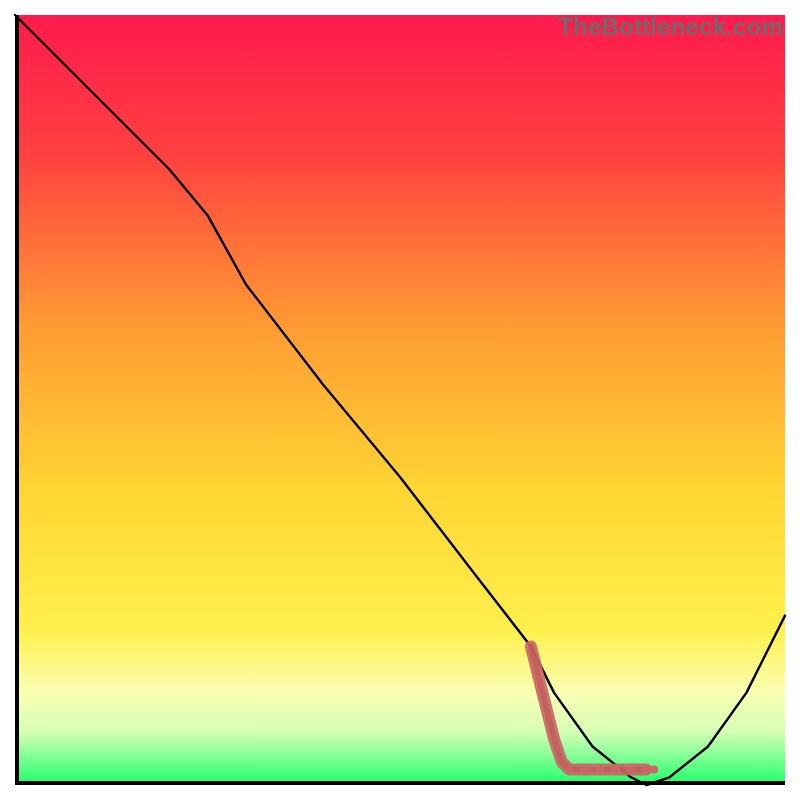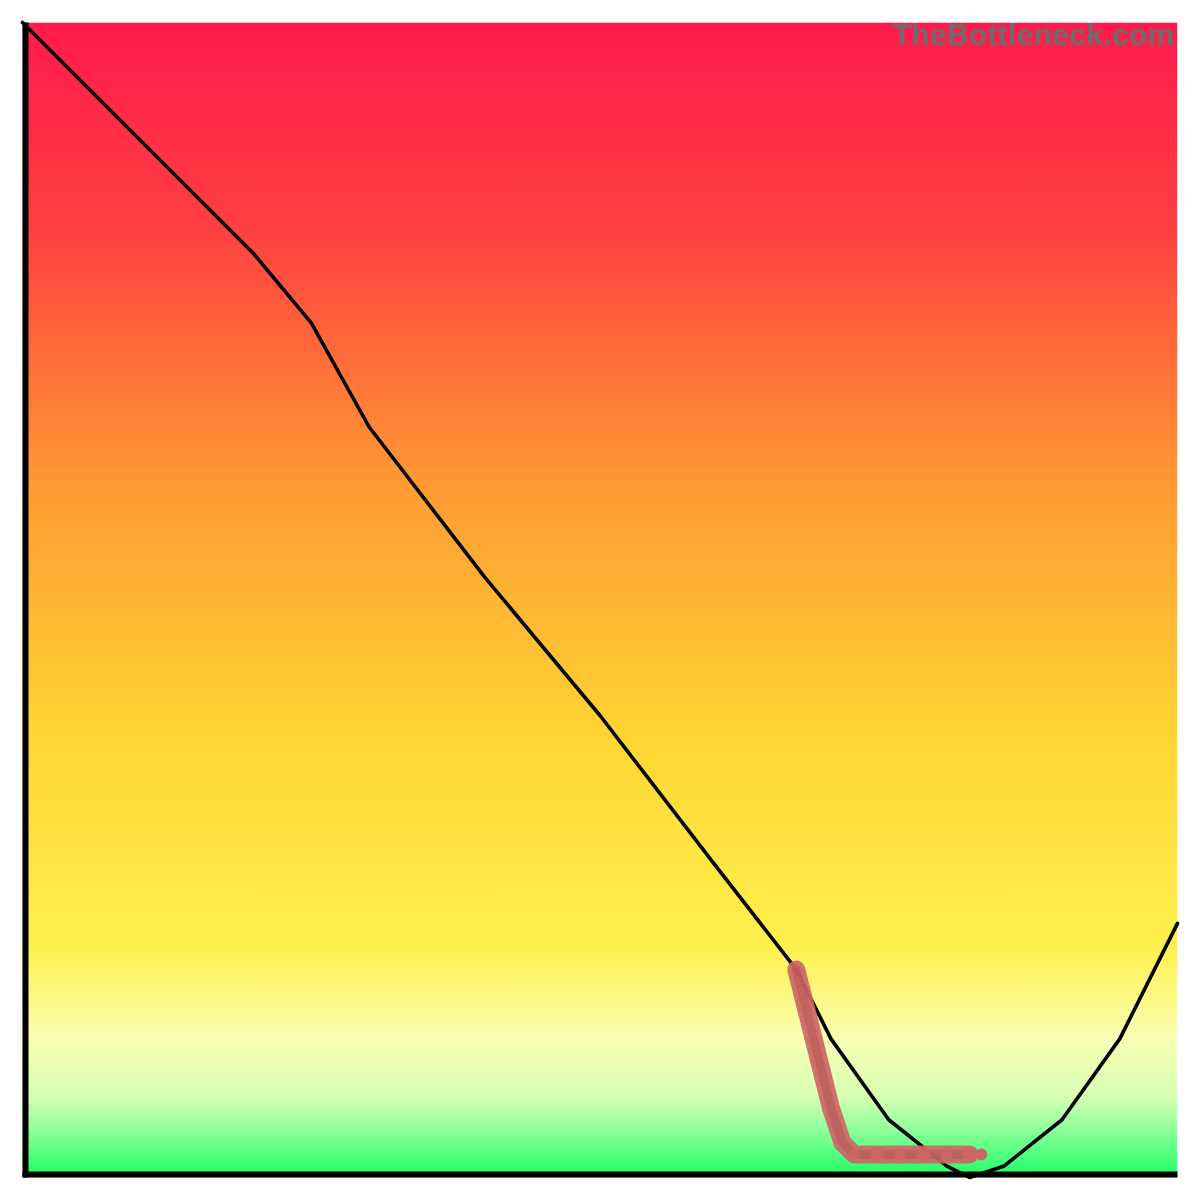--- a/index.html
+++ b/index.html
@@ -27,21 +27,21 @@
     position: absolute;
     left: 0;
     top: 0;
     width: 100%;
     height: 100%;
   }
   .watermark {
     position: absolute;
     top: -2px;
     right: 2px;
-    font-size: 20px;
+    font-size: 24px;
     font-weight: 600;
     color: #6c6c6c;
     letter-spacing: 0.2px;
   }
   .axis-line {
     position: absolute;
     background: #000;
   }
   .axis-left {
     left: 15px;

